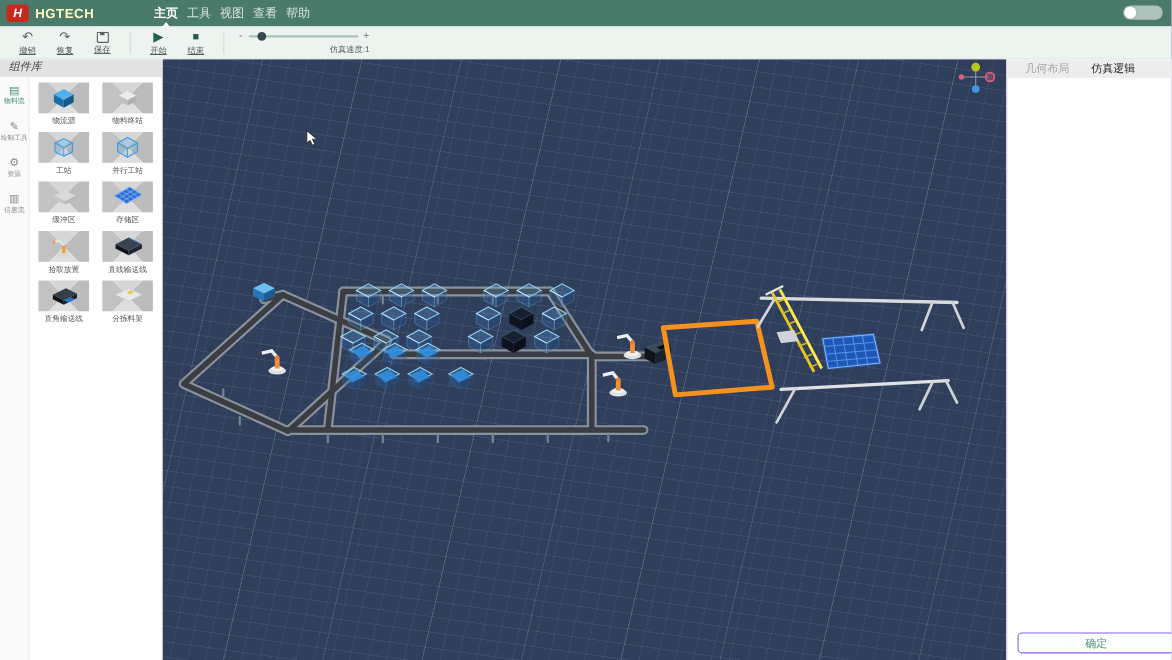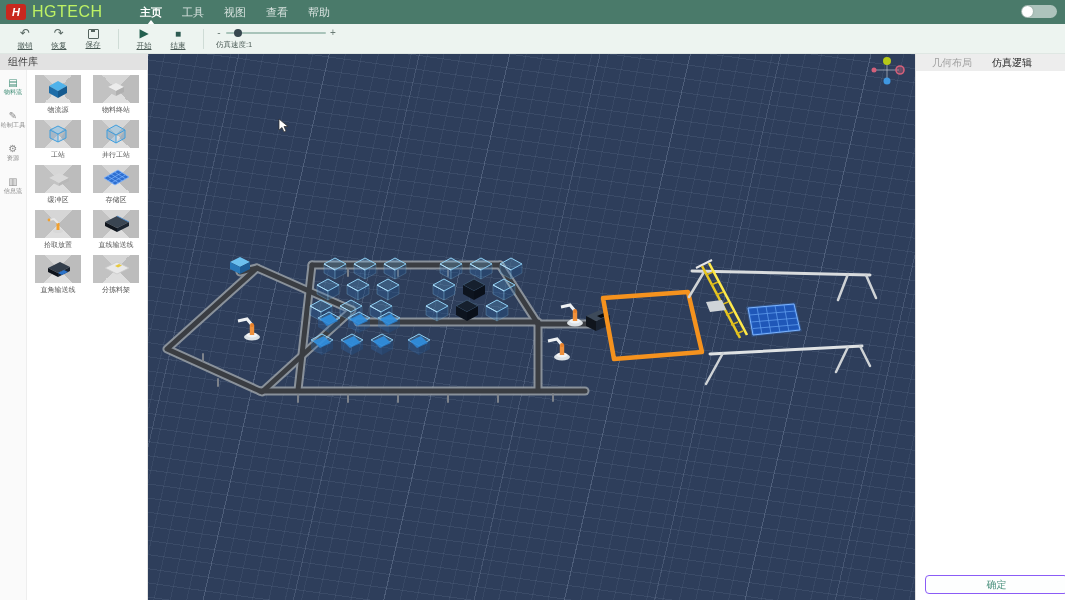--- a/index.html
+++ b/index.html
@@ -3,22 +3,22 @@
 <meta charset="utf-8">
 <style>
   * { margin:0; padding:0; box-sizing:border-box; }
   html,body { width:1065px; height:600px; overflow:hidden; font-family:"Liberation Sans","DejaVu Sans",sans-serif; }
   .app { position:relative; width:1065px; height:600px; background:#fff; }
 
   
   .topbar { position:absolute; left:0; top:0; width:1065px; height:24px; background:#4a7a6a; display:flex; align-items:center; }
   .brand { display:flex; align-items:center; gap:6px; padding-left:6px; width:130px; }
   .logo { width:20px; height:16px; background:#c8281e; border-radius:3px; color:#fff; font-weight:bold; font-style:italic; font-size:11px; line-height:16px; text-align:center; }
-  .brand-name { color:#bef264; font-weight:normal; font-size:16px; letter-spacing:.5px; }
-  .menus { display:flex; gap:20px; margin-left:10px; }
+  .brand-name { color:#fef9c3; font-weight:bold; font-size:12px; letter-spacing:.5px; }
+  .menus { display:flex; gap:8px; margin-left:10px; }
   .menu { position:relative; color:rgba(255,255,255,.78); font-size:11px; height:24px; line-height:24px; cursor:default; }
   .menu.active { color:#fff; font-weight:bold; }
   .menu.active::after { content:''; position:absolute; left:50%; transform:translateX(-50%); bottom:-1px; border:4px solid transparent; border-bottom:5px solid #ffffff; }
   .pill { position:absolute; right:8px; top:5px; width:36px; height:13px; border-radius:7px; background:rgba(255,255,255,.55); }
   .pill .knob { position:absolute; left:1px; top:1px; width:11px; height:11px; border-radius:50%; background:#fff; box-shadow:0 0 2px rgba(0,0,0,.25); }
 
   
   .toolbar { position:absolute; left:0; top:24px; width:1065px; height:30px; background:#edf4f0; border-bottom:1px solid #dfe7e3; display:flex; align-items:center; padding-left:8px; }
   .tbtn { width:34px; text-align:center; cursor:default; }
   .ticon { display:block; font-size:12px; line-height:13px; color:#55645f; }
@@ -26,25 +26,25 @@
   .ticon.stop { color:#2e5b52; font-size:10px; }
   .floppy { display:block; margin:1px auto 0; width:11px; height:10px; border:1.5px solid #55645f; border-radius:1px; position:relative; }
   .floppy::after { content:''; position:absolute; left:2px; top:-1px; width:4px; height:3px; background:#55645f; }
   .tlabel { display:block; font-size:7.5px; color:#4a5a55; margin-top:1px;text-decoration:underline; }
   .tdiv { width:1px; height:20px; background:#cfdcd6; margin:0 8px; }
   .speed { width:120px; margin-left:4px; }
   .srow { display:flex; align-items:center; gap:4px; }
   .srow .sign { color:#6a7a74; font-size:10px; width:6px; text-align:center; }
   .track { position:relative; flex:1; height:2px; background:#a9c4ba; border-radius:1px; }
   .knob2 { position:absolute; left:8%; top:-3px; width:8px; height:8px; border-radius:50%; background:#37474f; }
-  .slabel { text-align:left; font-size:7.5px; color:#4a5a55; margin-top:2px; }
+  .slabel { text-align:right; font-size:7.5px; color:#4a5a55; margin-top:2px; }
 
   
   .sidebar { position:absolute; left:0; top:54px; width:148px; height:546px; background:#fff; border-right:1px solid #e3e3e3; }
-  .sb-title { height:16px; line-height:16px; background:#e2e2e2; color:#3c3c3c; font-size:10px; padding-left:8px; }
+  .sb-title { height:16px; line-height:16px; background:#e2e2e2; color:#3c3c3c; font-size:10px; padding-left:8px;font-style:italic; }
   .sb-body { display:flex; height:530px; }
   .rail { width:27px; background:#fafafa; border-right:1px solid #eee; }
   .rtab { padding:7px 0 6px; text-align:center; cursor:default; }
   .rtab .ric { display:block; font-size:10px; line-height:11px; color:#8b8b8b; }
   .rtab .rlb { display:block; font-size:6.5px; color:#8b8b8b; transform:scale(.95); }
   .rtab.active .ric, .rtab.active .rlb { color:#3f8d76; }
   .comps { flex:1; display:grid; grid-template-columns:1fr 1fr; align-content:start; padding:5px 2px; row-gap:5px; }
   .comp { text-align:center; cursor:default; }
   .thumb { width:46px; height:28px; margin:0 auto; background:conic-gradient(from 45deg,#bcbcbc 0 90deg,#dedede 0 180deg,#c2c2c2 0 270deg,#d6d6d6 0); position:relative; }
   .thumb svg { position:absolute; left:0; top:0; }

